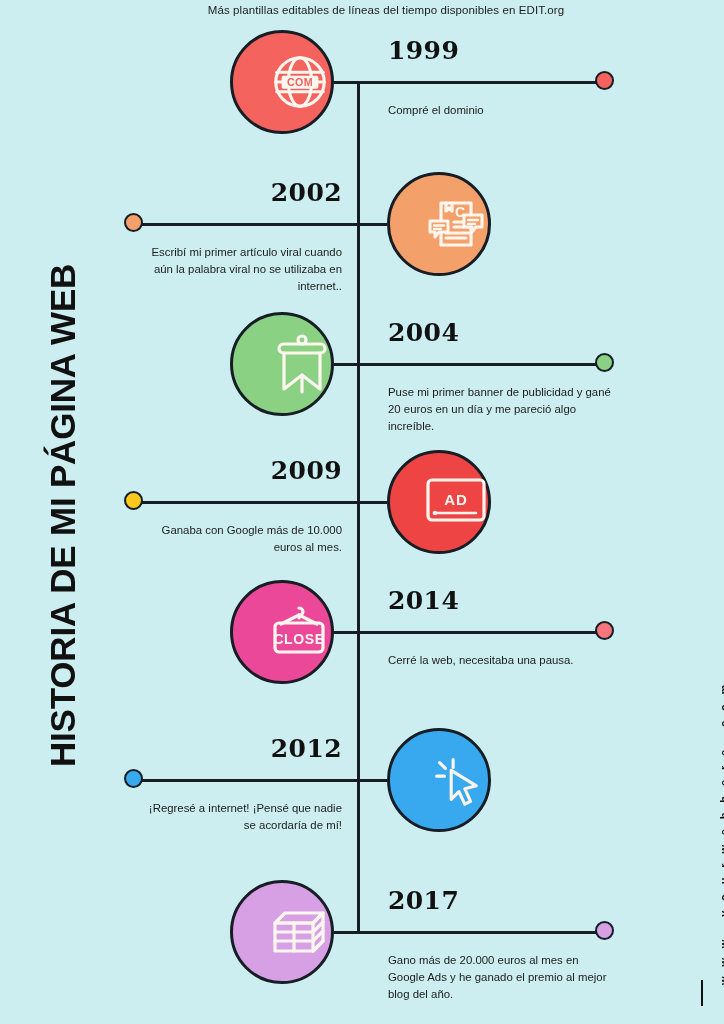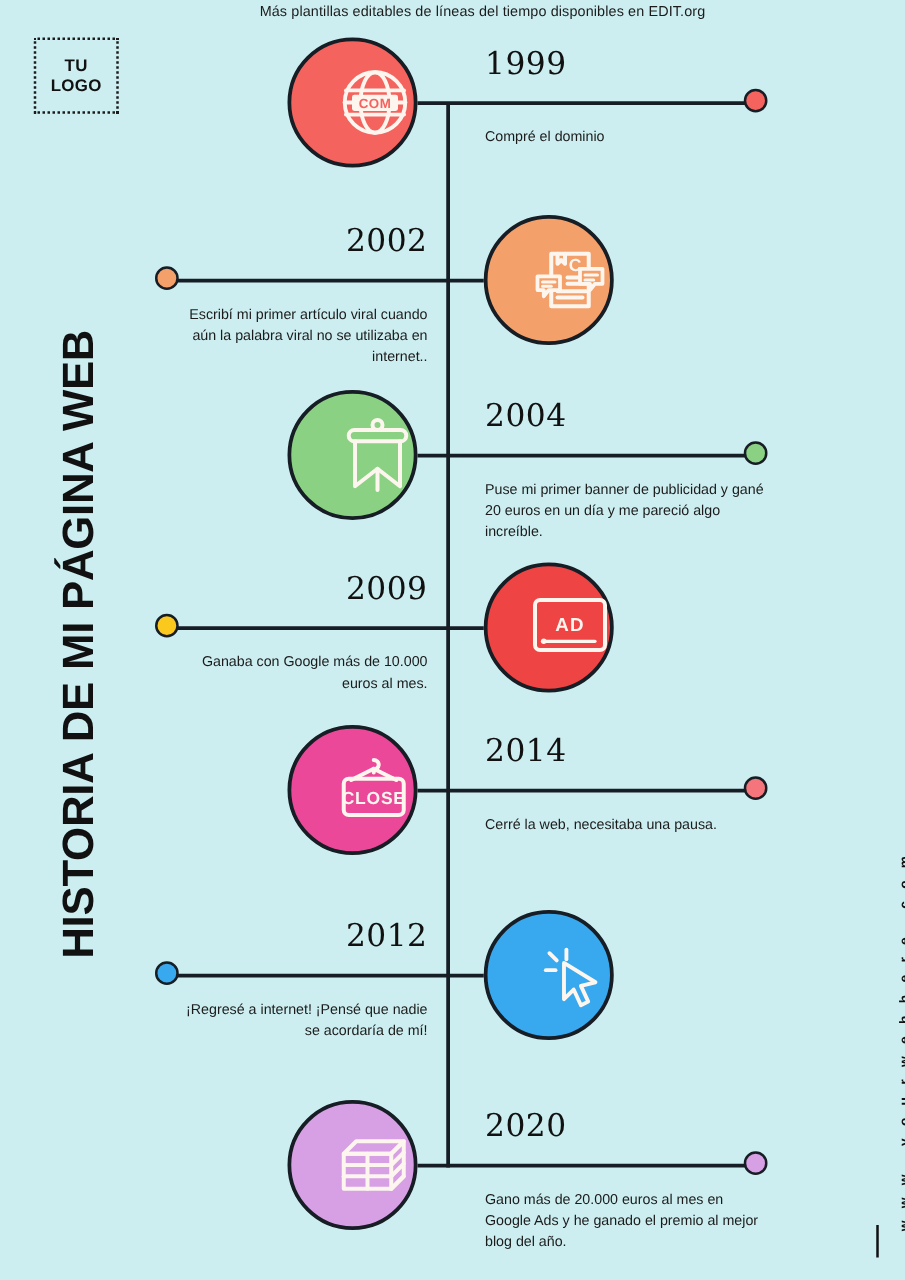--- a/index.html
+++ b/index.html
@@ -149,21 +149,21 @@
   }
   .medal svg { display: block; }
 
   
   .entry-text {
     position: absolute;
     width: 228px;
   }
   .entry-year {
     font-family: "DejaVu Serif", serif;
-    font-weight: normal;
+    font-weight: bold;
     font-size: 25px;
     color: #111;
     letter-spacing: .4px;
     line-height: 1;
   }
   .entry-desc {
     font-size: 11.4px;
     color: #1b1b1b;
     line-height: 1.5;
     margin-top: 12px;
@@ -180,24 +180,20 @@
   .side-left  .entry-year.pos-above,
   .side-left  .entry-desc.pos-below { left: 0; width: 200px; }
 </style>
 </head>
 <body>
 
 <div id="poster">
 
   <div class="promo">Más plantillas editables de líneas del tiempo disponibles en EDIT.org</div>
 
-  <div class="logo-box">
-    <span>TU</span>
-    <span>LOGO</span>
-  </div>
 
   <div class="poster-title">HISTORIA DE MI PÁGINA WEB</div>
 
   <div class="site-url">w w w . y o u r w e b h e r e . c o m</div>
   <div class="url-rule"></div>
 
   <div class="spine"></div>
 
   <div id="rows">
       <div class="row side-right" style="top: 82px;">
@@ -319,19 +315,19 @@
         <line x1="8" y1="32" x2="46" y2="32" fill="none" stroke="#fdf6ef" stroke-width="3.2" stroke-linecap="round" stroke-linejoin="round"></line>
         <line x1="46" y1="23" x2="56" y2="13" fill="none" stroke="#fdf6ef" stroke-width="3.2" stroke-linecap="round" stroke-linejoin="round"></line>
         <line x1="46" y1="32" x2="56" y2="22" fill="none" stroke="#fdf6ef" stroke-width="3.2" stroke-linecap="round" stroke-linejoin="round"></line>
         <line x1="46" y1="42" x2="56" y2="32" fill="none" stroke="#fdf6ef" stroke-width="3.2" stroke-linecap="round" stroke-linejoin="round"></line>
         <line x1="27" y1="14" x2="27" y2="42" fill="none" stroke="#fdf6ef" stroke-width="3.2" stroke-linecap="round" stroke-linejoin="round"></line>
       </svg>
         </div>
         <div class="connector" style="left: 334px; width: 266px;"></div>
         <div class="end-dot" style="background: rgb(215, 159, 228); left: 595px;"></div>
         <div class="entry-text">
-          <div class="entry-year pos-above">2020</div>
+          <div class="entry-year pos-above">2017</div>
           <div class="entry-desc pos-below">Gano más de 20.000 euros al mes en Google Ads y he ganado el premio al mejor blog del año.</div>
         </div>
       </div>
     </div>
 
 </div>
 
 </body></html>

